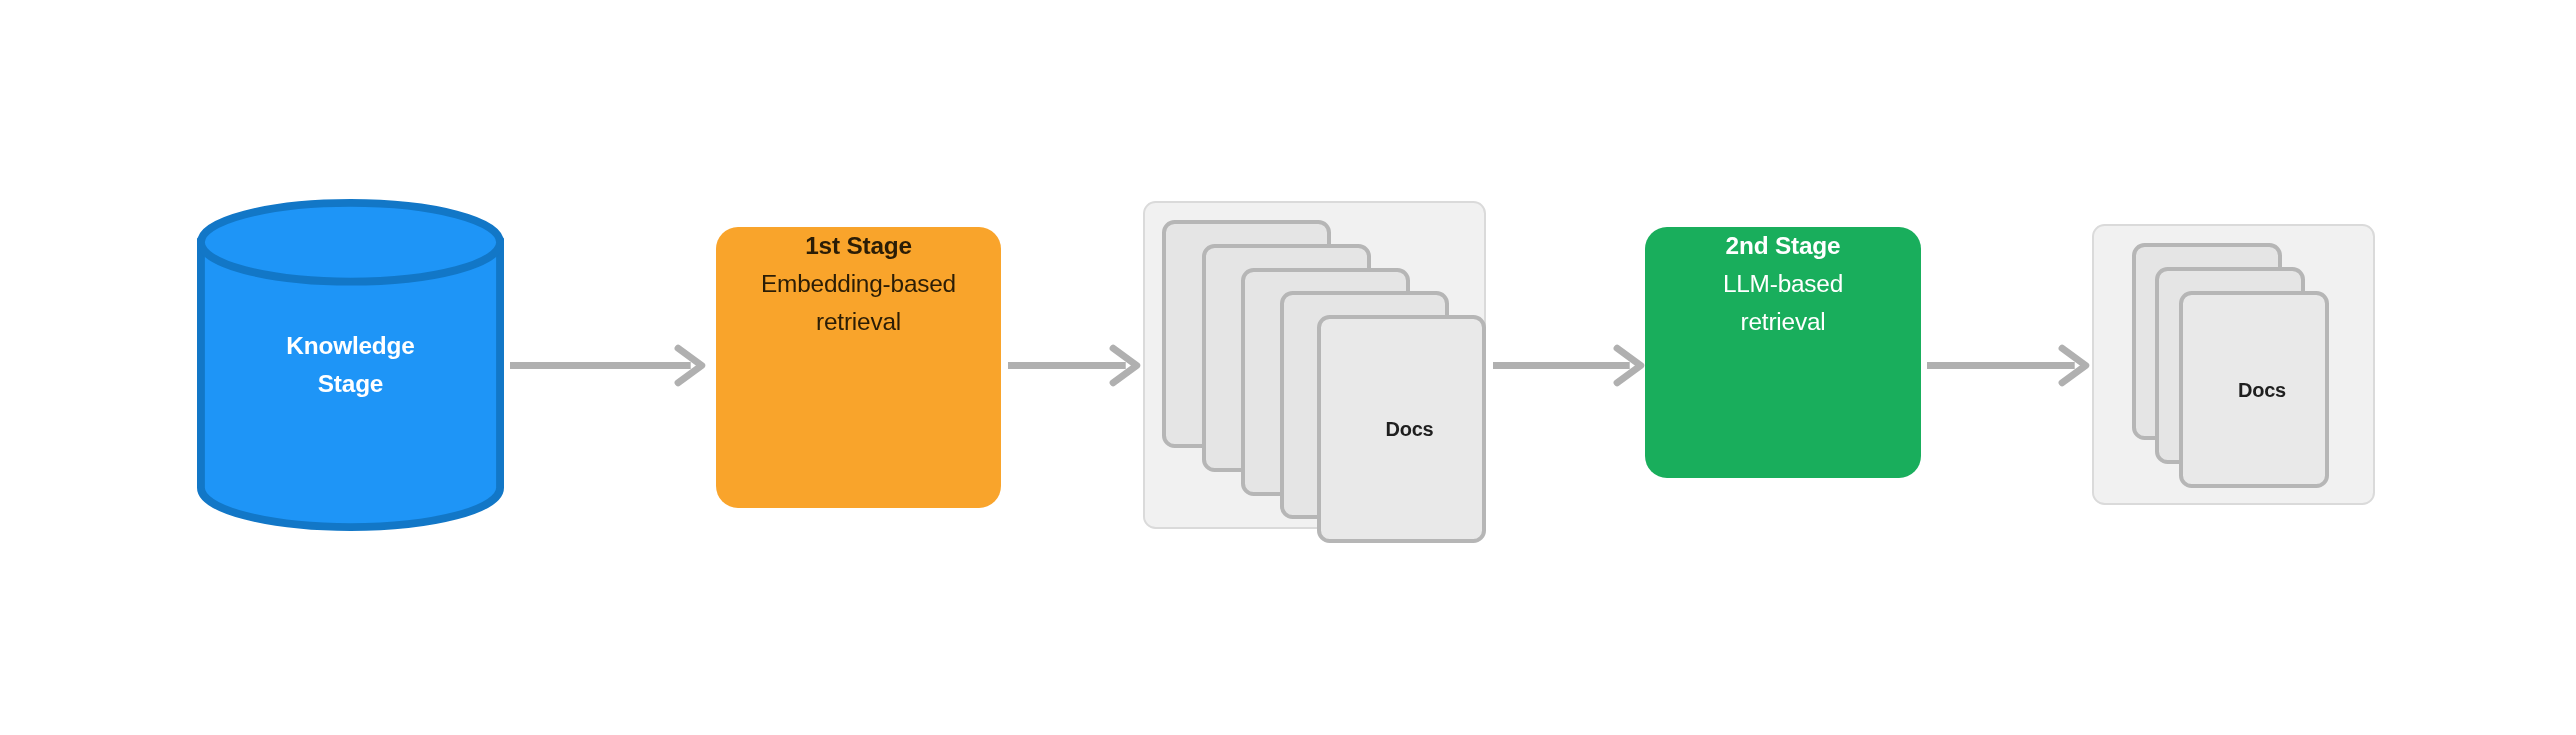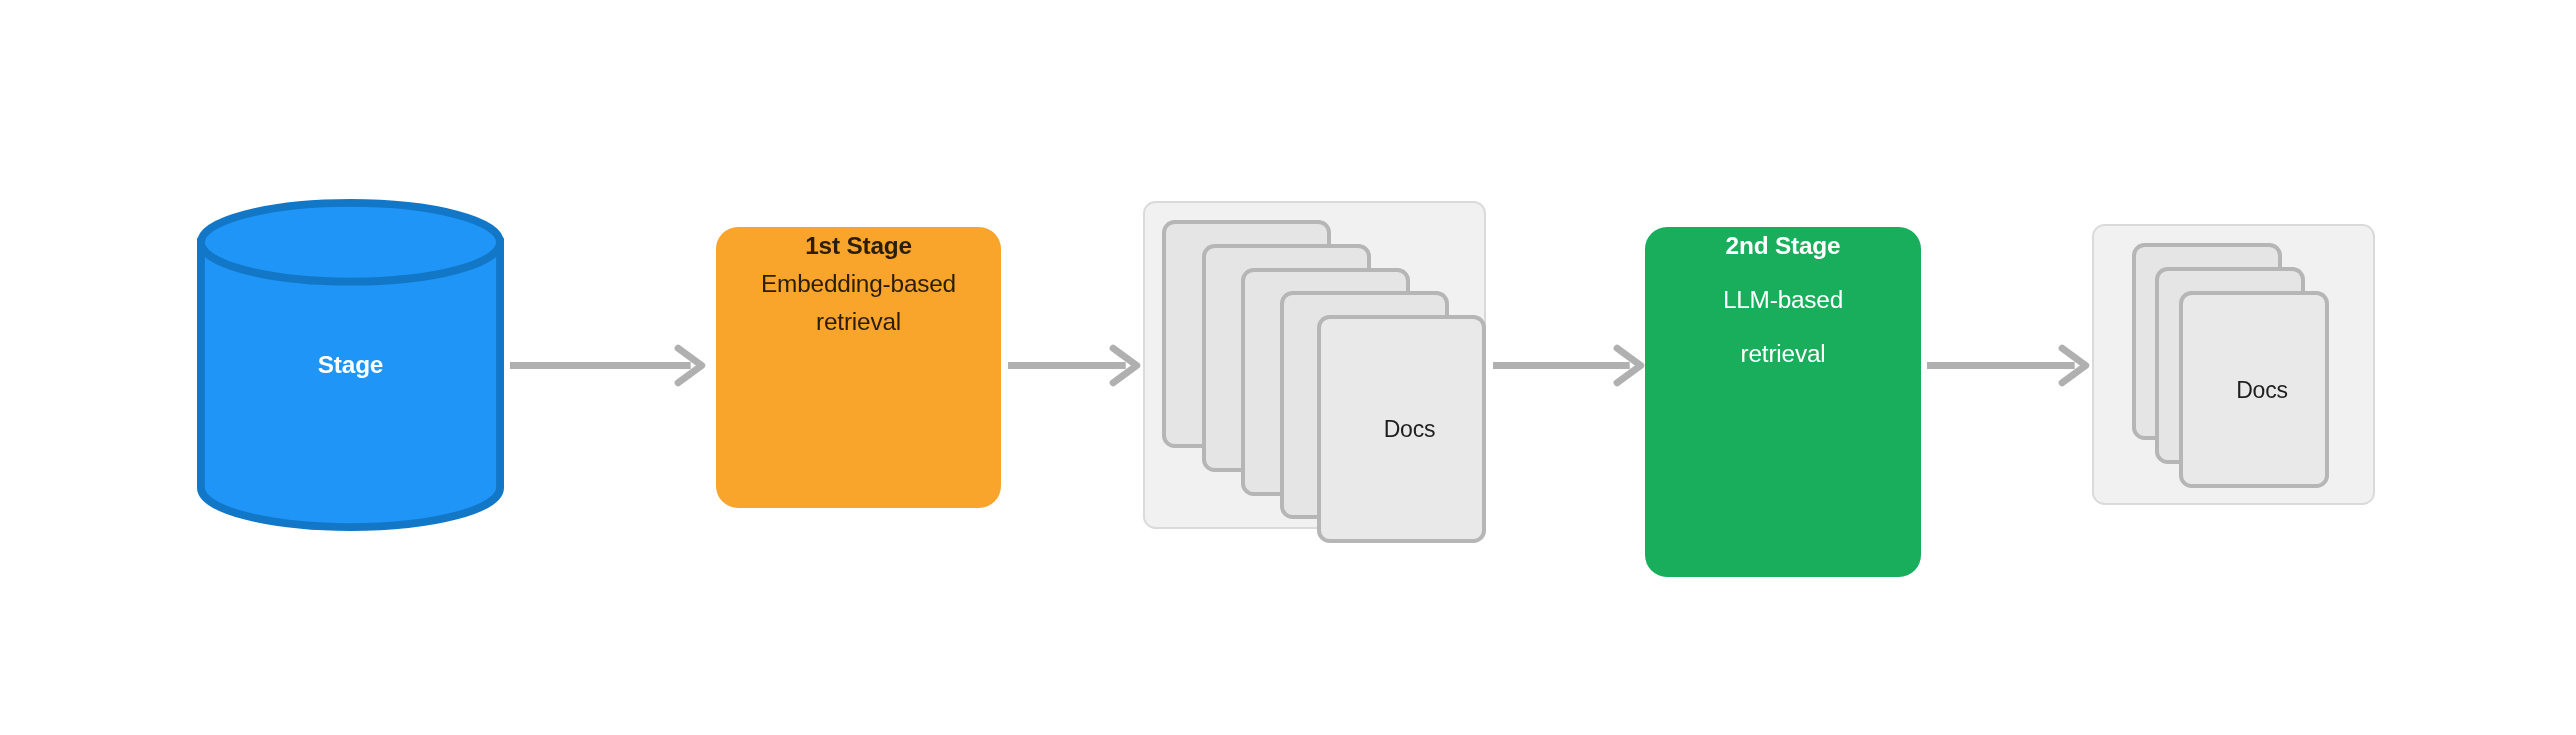--- a/index.html
+++ b/index.html
@@ -65,24 +65,23 @@
     top: 227px;
     width: 285px;
     height: 281px;
     background: #F9A42B;
     color: #2B1D06;
   }
   #stage2 {
     left: 1645px;
     top: 227px;
     width: 276px;
-    height: 350px;
+    height: 251px;
     background: #19AE5C;
     color: #ffffff;
-    gap: 16px;
   }
 
   
   .docs-group {
     background: #F1F1F1;
     border: 2.4px solid #DADADA;
     border-radius: 12.6px;
     box-sizing: border-box;
   }
   .doc-card {
@@ -94,22 +93,22 @@
   }
   .doc-card.top {
     background: #E9E9E9;
   }
   .doc-label {
     position: absolute;
     left: 0; right: 0;
     top: 50%;
     transform: translateY(-50%);
     text-align: center;
-    font-weight: normal;
-    font-size: 23px;
+    font-weight: bold;
+    font-size: 20px;
     color: #1F1F1F;
     letter-spacing: -0.2px;
     margin-left: 16px;
   }
 
   #docs1 { left: 1143px; top: 201px; width: 343px; height: 328px; }
   #docs2 { left: 2092px; top: 224px; width: 283px; height: 281px; }
 
   
   .arrow { position: absolute; height: 47px; top: 342px; }
@@ -119,20 +118,21 @@
 <body>
 
 <div id="canvas">
 
   <div class="node cylinder">
     <svg class="cyl-svg" viewBox="0 0 390 422" preserveAspectRatio="none">
       <path d="M5,55 L5,367 A190,50 0 0 0 385,367 L385,55 Z" fill="#1E95F7" stroke="#1277C7" stroke-width="10"></path>
       <ellipse cx="195" cy="55" rx="190" ry="50" fill="#1E95F7" stroke="#1277C7" stroke-width="10"></ellipse>
     </svg>
     <div class="cyl-label">
+      <div>Knowledge</div>
       <div>Stage</div>
     </div>
   </div>
 
   <div class="arrow" style="left:510px; width:198px;">
     <svg viewBox="0 0 252 60" preserveAspectRatio="none">
       <line x1="0" y1="30" x2="230" y2="30" stroke="#B0B0B0" stroke-width="9"></line>
       <polyline points="214,8 244,30 214,52" fill="none" stroke="#B0B0B0" stroke-width="9" stroke-linecap="round" stroke-linejoin="round"></polyline>
     </svg>
   </div>

